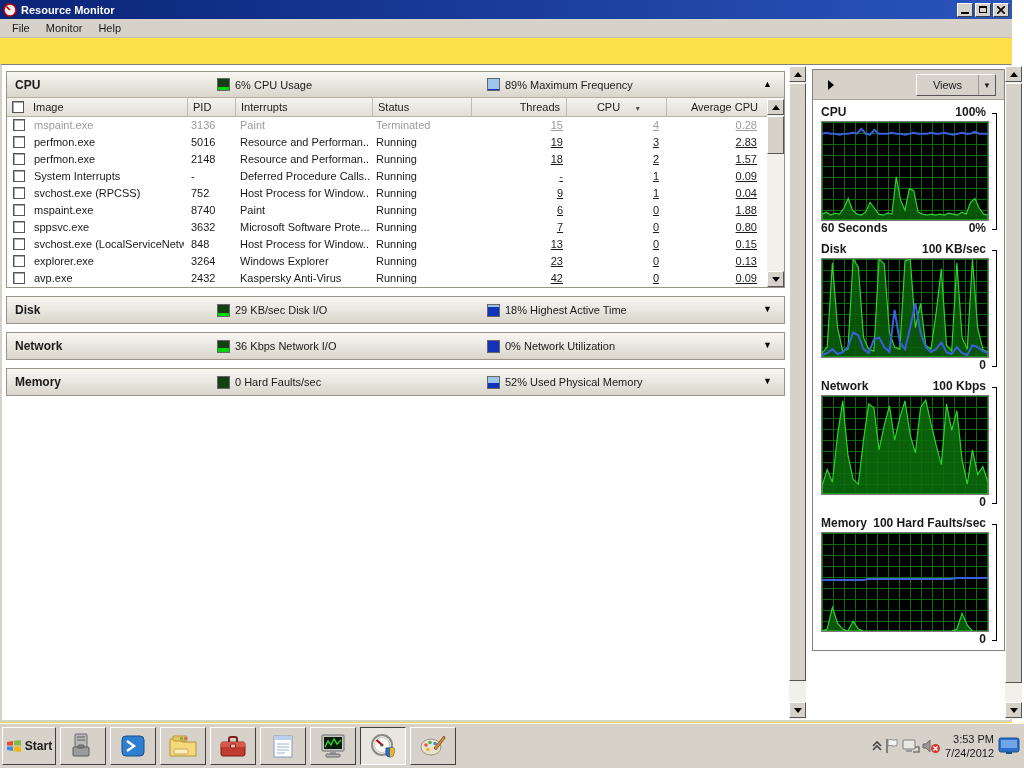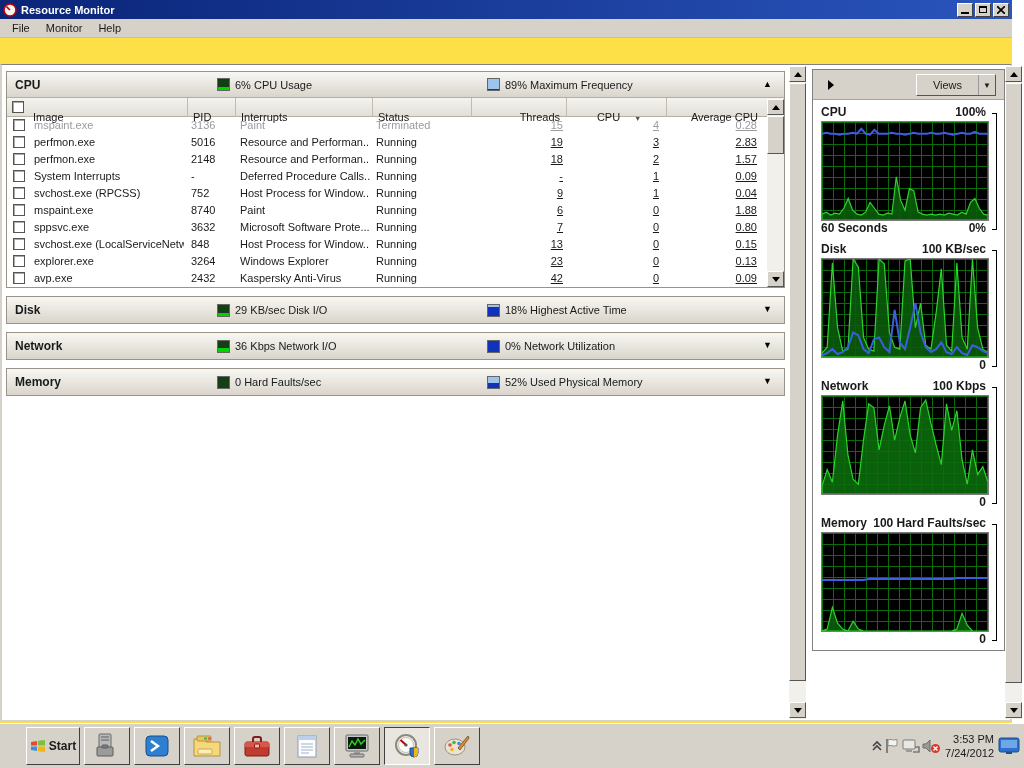--- a/index.html
+++ b/index.html
@@ -43,21 +43,21 @@
   .sec-title { font-weight:bold; font-size:12px; padding-left:8px; width:210px; }
   .sec-stat { display:flex; align-items:center; gap:5px; font-size:11px; }
   .sec-stat.s1 { width:270px; }
   .meter { width:13px; height:13px; border:1px solid #666; }
   .meter.green { background:linear-gradient(to top,#00d400 var(--lit,30%), #143f14 var(--lit,30%)); }
   .meter.blue  { background:linear-gradient(to top,#1133bb var(--dk,50%), #9cc4ec var(--dk,50%)); }
   .sec-arrow { position:absolute; right:12px; top:7px; font-size:9px; color:#000; }
 
   
   .thead { position:relative; height:19px; background:linear-gradient(#f4f3ef,#e2dfd7); border-bottom:1px solid #b5b0a6; }
-  .th { position:absolute; top:0; height:19px; padding-top:13px; border-right:1px solid #c0bcb2; padding-left:5px; }
+  .th { position:absolute; top:0; height:19px; padding-top:3px; border-right:1px solid #c0bcb2; padding-left:5px; }
   .th.r { text-align:right; padding-right:6px; }
   .th-cb { position:absolute; left:5px; top:3px; }
   .cb { display:inline-block; width:12px; height:12px; background:#fff; border:1px solid #555;
     box-shadow:inset 1px 1px 0 #aaa; }
   .tbody { position:relative; }
   .trow { position:relative; height:17px; line-height:17px; }
   .trow .cb { position:absolute; left:6px; top:2px; }
   .td { position:absolute; top:0; white-space:nowrap; overflow:hidden; }
   .td.r { text-align:right;text-decoration:underline; }
   .c-image   { left:27px;  width:150px; }
@@ -96,21 +96,21 @@
   .graph { position:relative; height:100px; width:168px; border:1px solid #7a7a7a; background:#000;
     background-image:
       repeating-linear-gradient(to right,#0c6c0c 0 1px, transparent 1px 11px),
       repeating-linear-gradient(to bottom,#0c6c0c 0 1px, transparent 1px 11px); }
   .graph svg { position:absolute; inset:0; width:100%; height:100%; }
   .bracket { position:absolute; right:1px; top:8px; width:5px; height:117px;
     border:1px solid #000; border-left:none; }
 
   
   .taskbar { position:absolute; left:0; bottom:0; width:1024px; height:45px; background:#d6d2ca;
-    border-top:1px solid #fff; display:flex; align-items:center;padding-left:24px; }
+    border-top:1px solid #fff; display:flex; align-items:center; }
   .start-btn { width:54px; height:38px; margin-left:2px; background:#d6d2ca;
     border-top:1px solid #fff; border-left:1px solid #fff; border-right:1px solid #404040; border-bottom:1px solid #404040;
     display:flex; align-items:center; justify-content:center; gap:3px; font-weight:bold; font-size:12px; }
   .tb-ico { width:46px; height:38px; margin-left:4px; background:#d6d2ca;
     border-top:1px solid #fff; border-left:1px solid #fff; border-right:1px solid #404040; border-bottom:1px solid #404040;
     display:flex; align-items:center; justify-content:center; }
   .tb-ico.pressed { background:#e9e6df; border-top:1px solid #404040; border-left:1px solid #404040;
     border-right:1px solid #fff; border-bottom:1px solid #fff; }
   .tray { margin-left:auto; display:flex; align-items:center; padding-right:4px; }
   .clock { text-align:right; font-size:11px; line-height:14px; padding:0 4px; }

